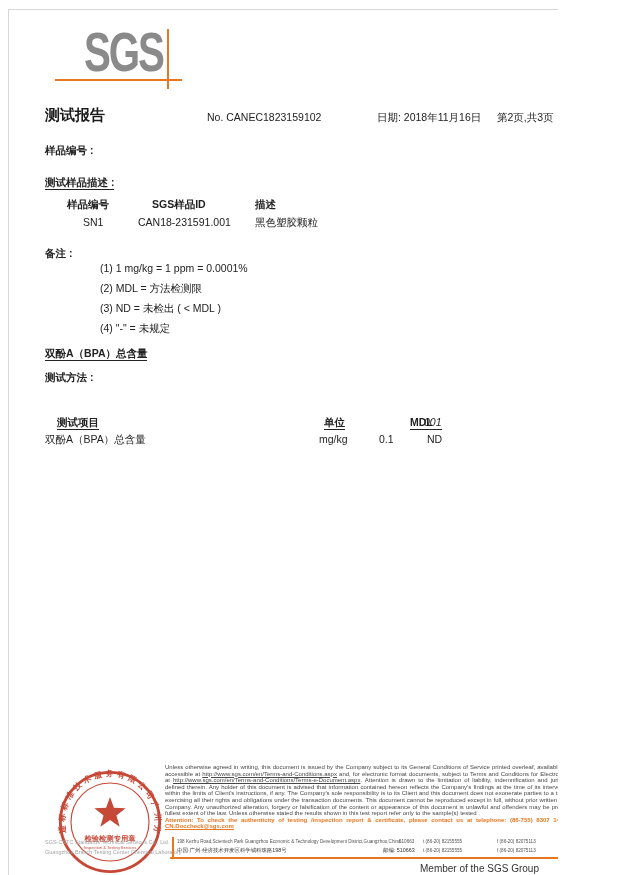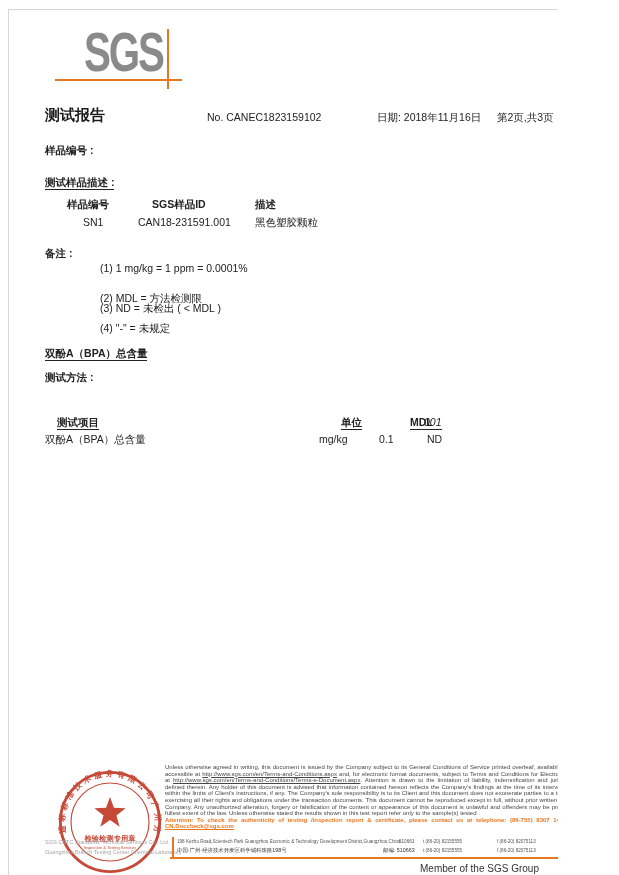--- a/index.html
+++ b/index.html
@@ -47,29 +47,29 @@
   <div class="abs h10 b" style="left:45px;top:176px;"><span class="u">测试样品描述 :</span></div>
   <div class="abs h10 b" style="left:67px;top:198px;">样品编号</div>
   <div class="abs h10 b" style="left:152px;top:198px;">SGS样品ID</div>
   <div class="abs h10 b" style="left:255px;top:198px;">描述</div>
   <div class="abs h10" style="left:83px;top:216px;">SN1</div>
   <div class="abs h10" style="left:138px;top:216px;">CAN18-231591.001</div>
   <div class="abs h10" style="left:255px;top:216px;">黑色塑胶颗粒</div>
 
   <div class="abs h10 b" style="left:45px;top:247px;">备注 :</div>
   <div class="abs h10" style="left:100px;top:262px;">(1) 1 mg/kg = 1 ppm = 0.0001%</div>
-  <div class="abs h10" style="left:100px;top:292px;text-align:right;">(2) MDL = 方法检测限</div>
+  <div class="abs h10" style="left:100px;top:282px;text-align:right;">(2) MDL = 方法检测限</div>
   <div class="abs h10" style="left:100px;top:302px;">(3) ND = 未检出 ( &lt; MDL )</div>
   <div class="abs h10" style="left:100px;top:322px;">(4) "-" = 未规定</div>
 
   <div class="abs h10 b" style="left:45px;top:347px;"><span class="u">双酚A（BPA）总含量</span></div>
   <div class="abs h10 b" style="left:45px;top:371px;">测试方法 :</div>
 
   <div class="abs h10 b" style="left:57px;top:416px;"><span class="u">测试项目</span></div>
-  <div class="abs h10 b" style="left:324px;top:416px;margin-left:17px;"><span class="u">单位</span></div>
+  <div class="abs h10 b" style="left:324px;top:416px;"><span class="u">单位</span></div>
   <div class="abs h10 b" style="left:374px;top:416px;margin-left:36px;"><span class="u">MDL</span></div>
   <div class="abs h10 it" style="left:424px;top:416px;"><span class="u">001</span></div>
   <div class="abs h10" style="left:45px;top:433px;">双酚A（BPA）总含量</div>
   <div class="abs h10" style="left:319px;top:433px;">mg/kg</div>
   <div class="abs h10" style="left:379px;top:433px;">0.1</div>
   <div class="abs h10" style="left:427px;top:433px;">ND</div>
 
   <svg class="abs" style="left:57px;top:769px;width:106px;height:106px;opacity:.92;" viewBox="0 0 110 110">
     <circle cx="55" cy="55" r="51.5" fill="none" stroke="#c23a28" stroke-width="3"></circle>
     <circle cx="55" cy="55" r="40.5" fill="none" stroke="#c23a28" stroke-width="1.2"></circle>

